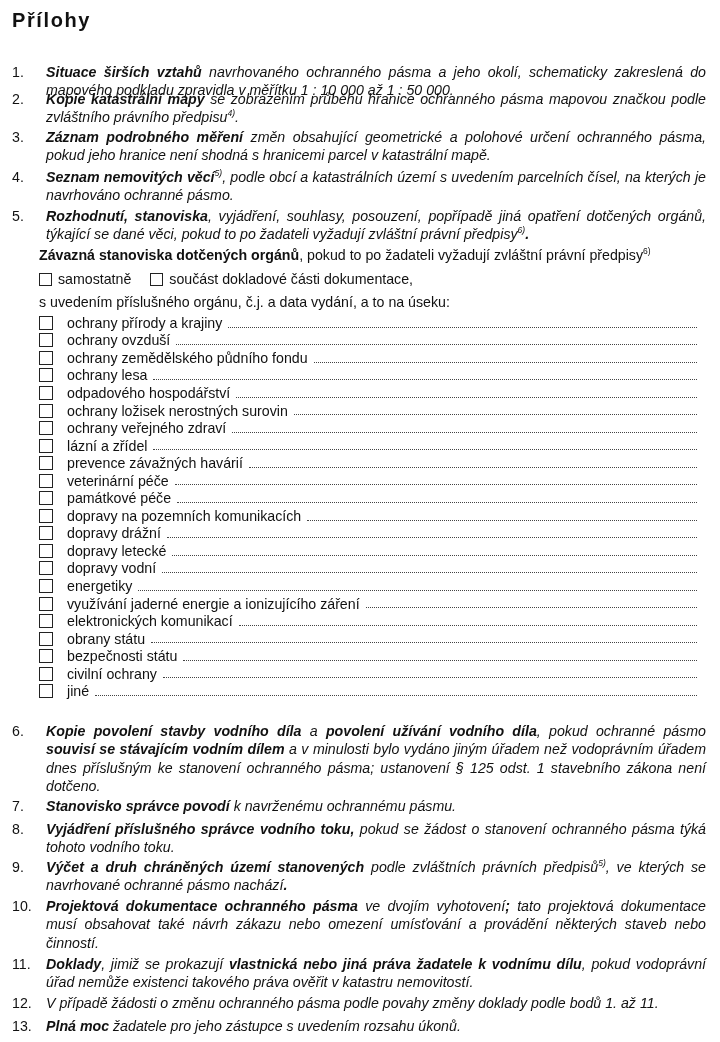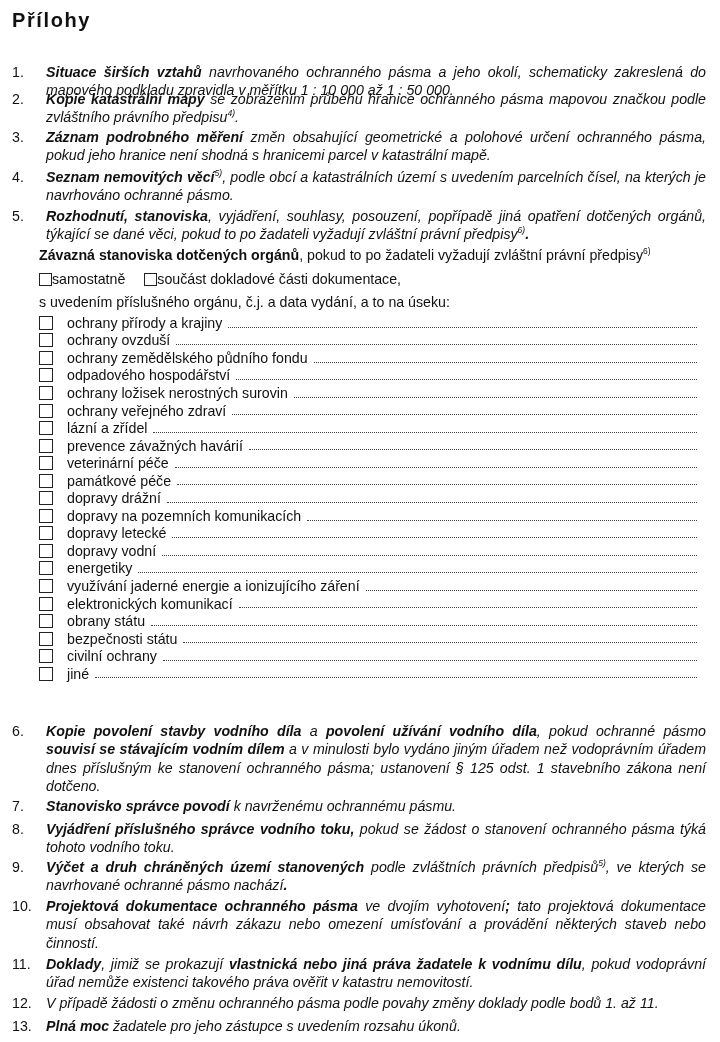--- a/index.html
+++ b/index.html
@@ -22,21 +22,21 @@
   .txt { margin-left: 34px; text-align: justify; font-style: italic; }
   .txt b { font-weight: bold; }
   sup { font-size: 8.5px; line-height: 0; vertical-align: 6px; }
   .sub { position: absolute; left: 39px; width: 666px; line-height: 18px; }
   .opt-row { position: absolute; left: 39px; line-height: 18px; display: flex; align-items: center; }
   .cb {
     display: inline-block; width: 13px; height: 13px;
     border: 1.3px solid #222; box-sizing: border-box; background: #fff;
     flex-shrink: 0; cursor: pointer;
   }
-  .opt-label { }
+  .opt-label { margin-left: 6px; }
   .opt-gap { width: 19px; display: inline-block; }
   .chk-list { position: absolute; left: 39px; top: 314px; width: 666px; }
   .chk-row {
     height: 17.55px; display: flex; align-items: center; position: relative;
   }
   .chk-row .cb { width: 14px; height: 14px; }
   .chk-label { margin-left: 14px; white-space: nowrap; text-align: center; }
   .leader {
     flex: 1; margin-left: 6px; margin-right: 8px; height: 1px;
     border-bottom: 1.4px dotted #444; align-self: flex-end; margin-bottom: 4px;
@@ -92,20 +92,25 @@
         <span class="chk-label">ochrany ovzduší</span>
         <span class="leader"></span>
       </div>
       <div class="chk-row">
         <span class="cb"></span>
         <span class="chk-label">ochrany zemědělského půdního fondu</span>
         <span class="leader"></span>
       </div>
       <div class="chk-row">
         <span class="cb"></span>
+        <span class="chk-label">ochrany lesa</span>
+        <span class="leader"></span>
+      </div>
+      <div class="chk-row">
+        <span class="cb"></span>
         <span class="chk-label">odpadového hospodářství</span>
         <span class="leader"></span>
       </div>
       <div class="chk-row">
         <span class="cb"></span>
         <span class="chk-label">ochrany ložisek nerostných surovin</span>
         <span class="leader"></span>
       </div>
       <div class="chk-row">
         <span class="cb"></span>
@@ -127,26 +132,26 @@
         <span class="chk-label">veterinární péče</span>
         <span class="leader"></span>
       </div>
       <div class="chk-row">
         <span class="cb"></span>
         <span class="chk-label">památkové péče</span>
         <span class="leader"></span>
       </div>
       <div class="chk-row">
         <span class="cb"></span>
+        <span class="chk-label">dopravy na pozemních komunikacích</span>
+        <span class="leader"></span>
+      </div>
+      <div class="chk-row">
+        <span class="cb"></span>
         <span class="chk-label">dopravy drážní</span>
-        <span class="leader"></span>
-      </div>
-      <div class="chk-row">
-        <span class="cb"></span>
-        <span class="chk-label">dopravy na pozemních komunikacích</span>
         <span class="leader"></span>
       </div>
       <div class="chk-row">
         <span class="cb"></span>
         <span class="chk-label">dopravy letecké</span>
         <span class="leader"></span>
       </div>
       <div class="chk-row">
         <span class="cb"></span>
         <span class="chk-label">dopravy vodní</span>

